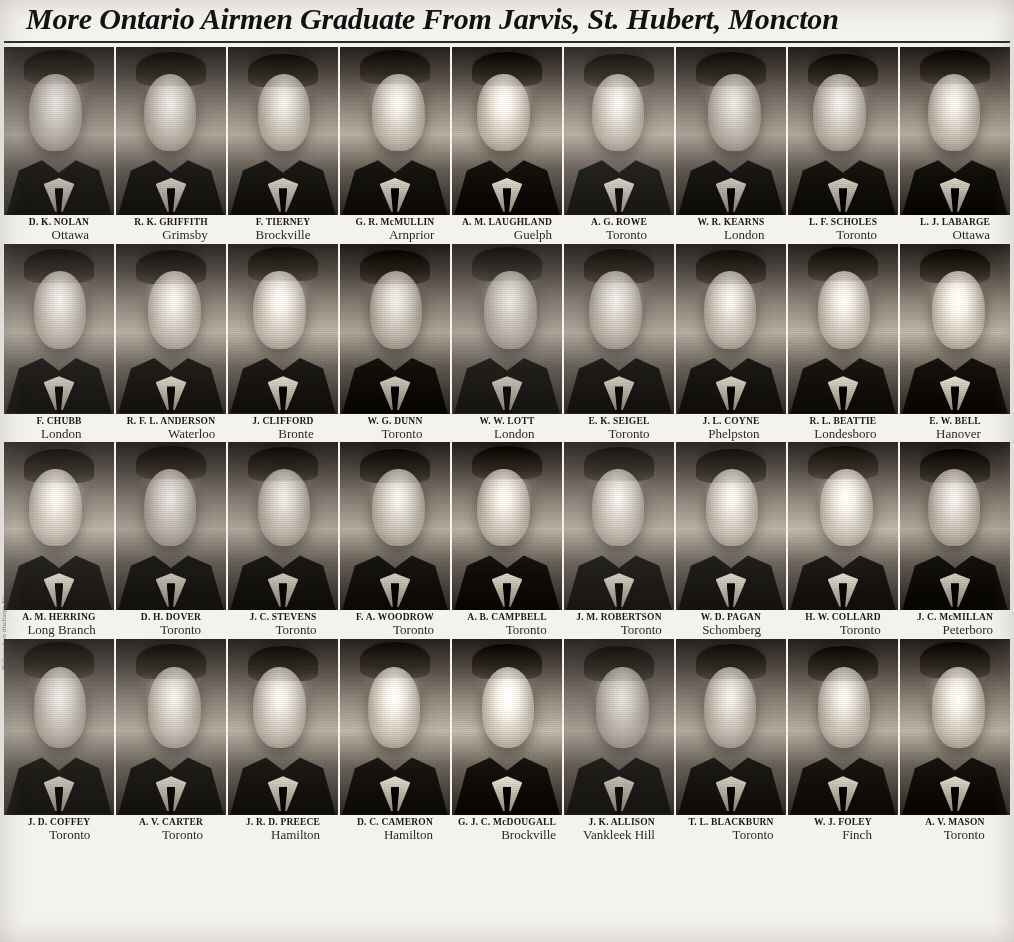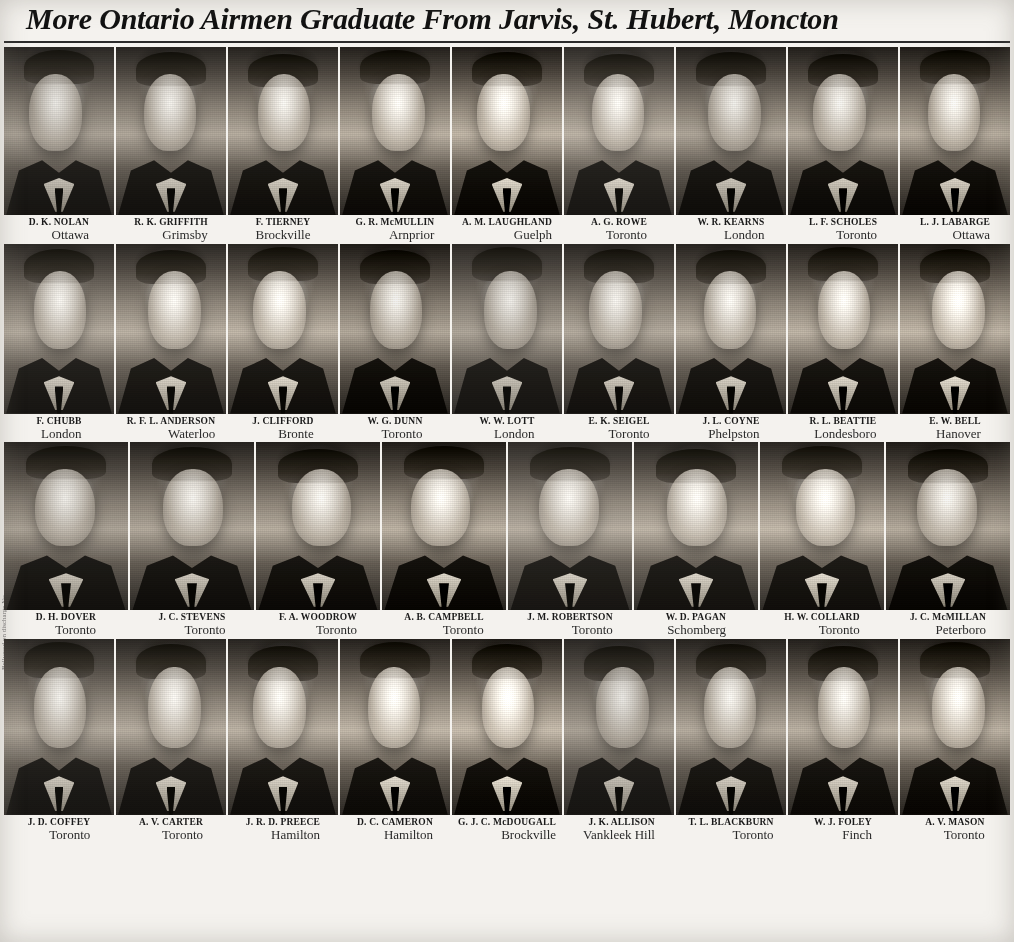--- a/index.html
+++ b/index.html
@@ -470,20 +470,35 @@
             <div class="caption">
               <span class="cap-name">E. W. BELL</span>
               <span class="cap-place">Hanover</span>
             </div>
           </div>
         </div>
       </div>
       <div class="row">
         <div class="photos">
           <div class="cell">
+            <div class="photo" style="height: 168px; filter: contrast(100%) brightness(106%);">
+              <div class="bg"></div>
+              <div class="cap" style="top: 4%;"></div>
+              <div class="face" style="left: 23%;"></div>
+              <div class="uniform"></div>
+              <div class="collar"></div>
+              <div class="tie"></div>
+              <div class="grain"></div>
+            </div>
+            <div class="caption">
+              <span class="cap-name">A. M. HERRING</span>
+              <span class="cap-place">Long Branch</span>
+            </div>
+          </div>
+          <div class="cell">
             <div class="photo" style="height: 168px; filter: contrast(104%) brightness(94%);">
               <div class="bg"></div>
               <div class="cap" style="top: 2%;"></div>
               <div class="face" style="left: 25%;"></div>
               <div class="uniform"></div>
               <div class="collar"></div>
               <div class="tie"></div>
               <div class="grain"></div>
             </div>
             <div class="caption">

